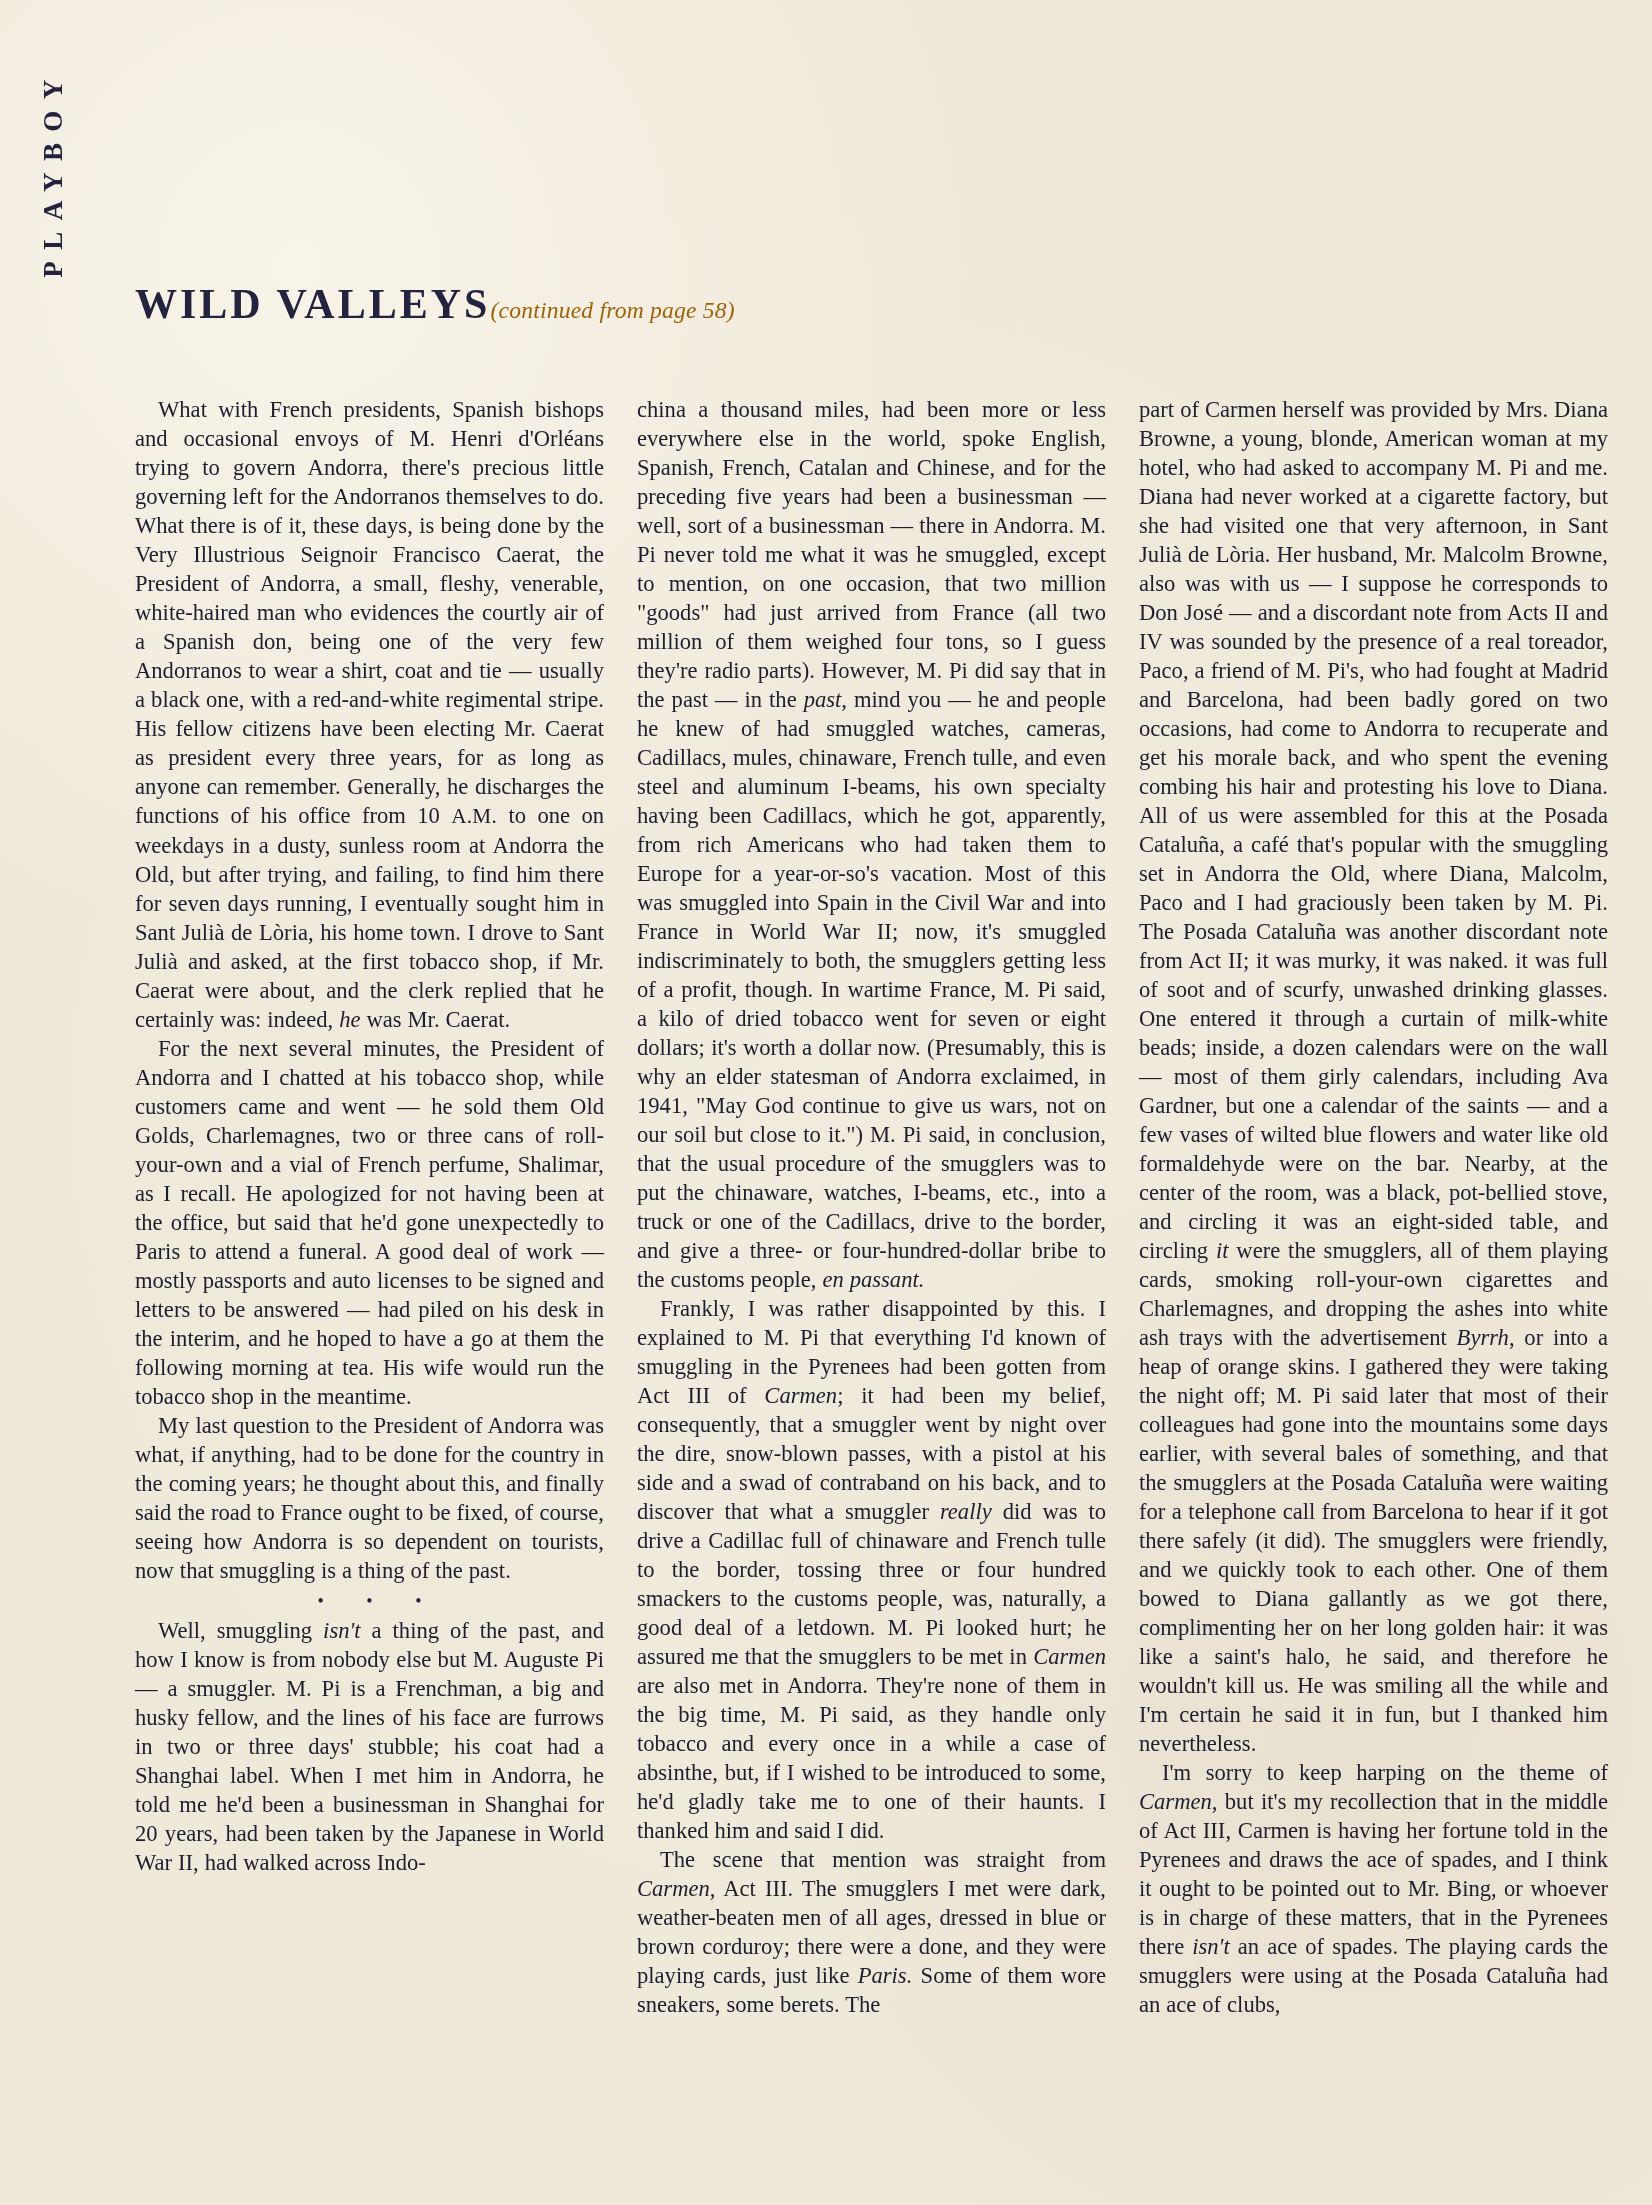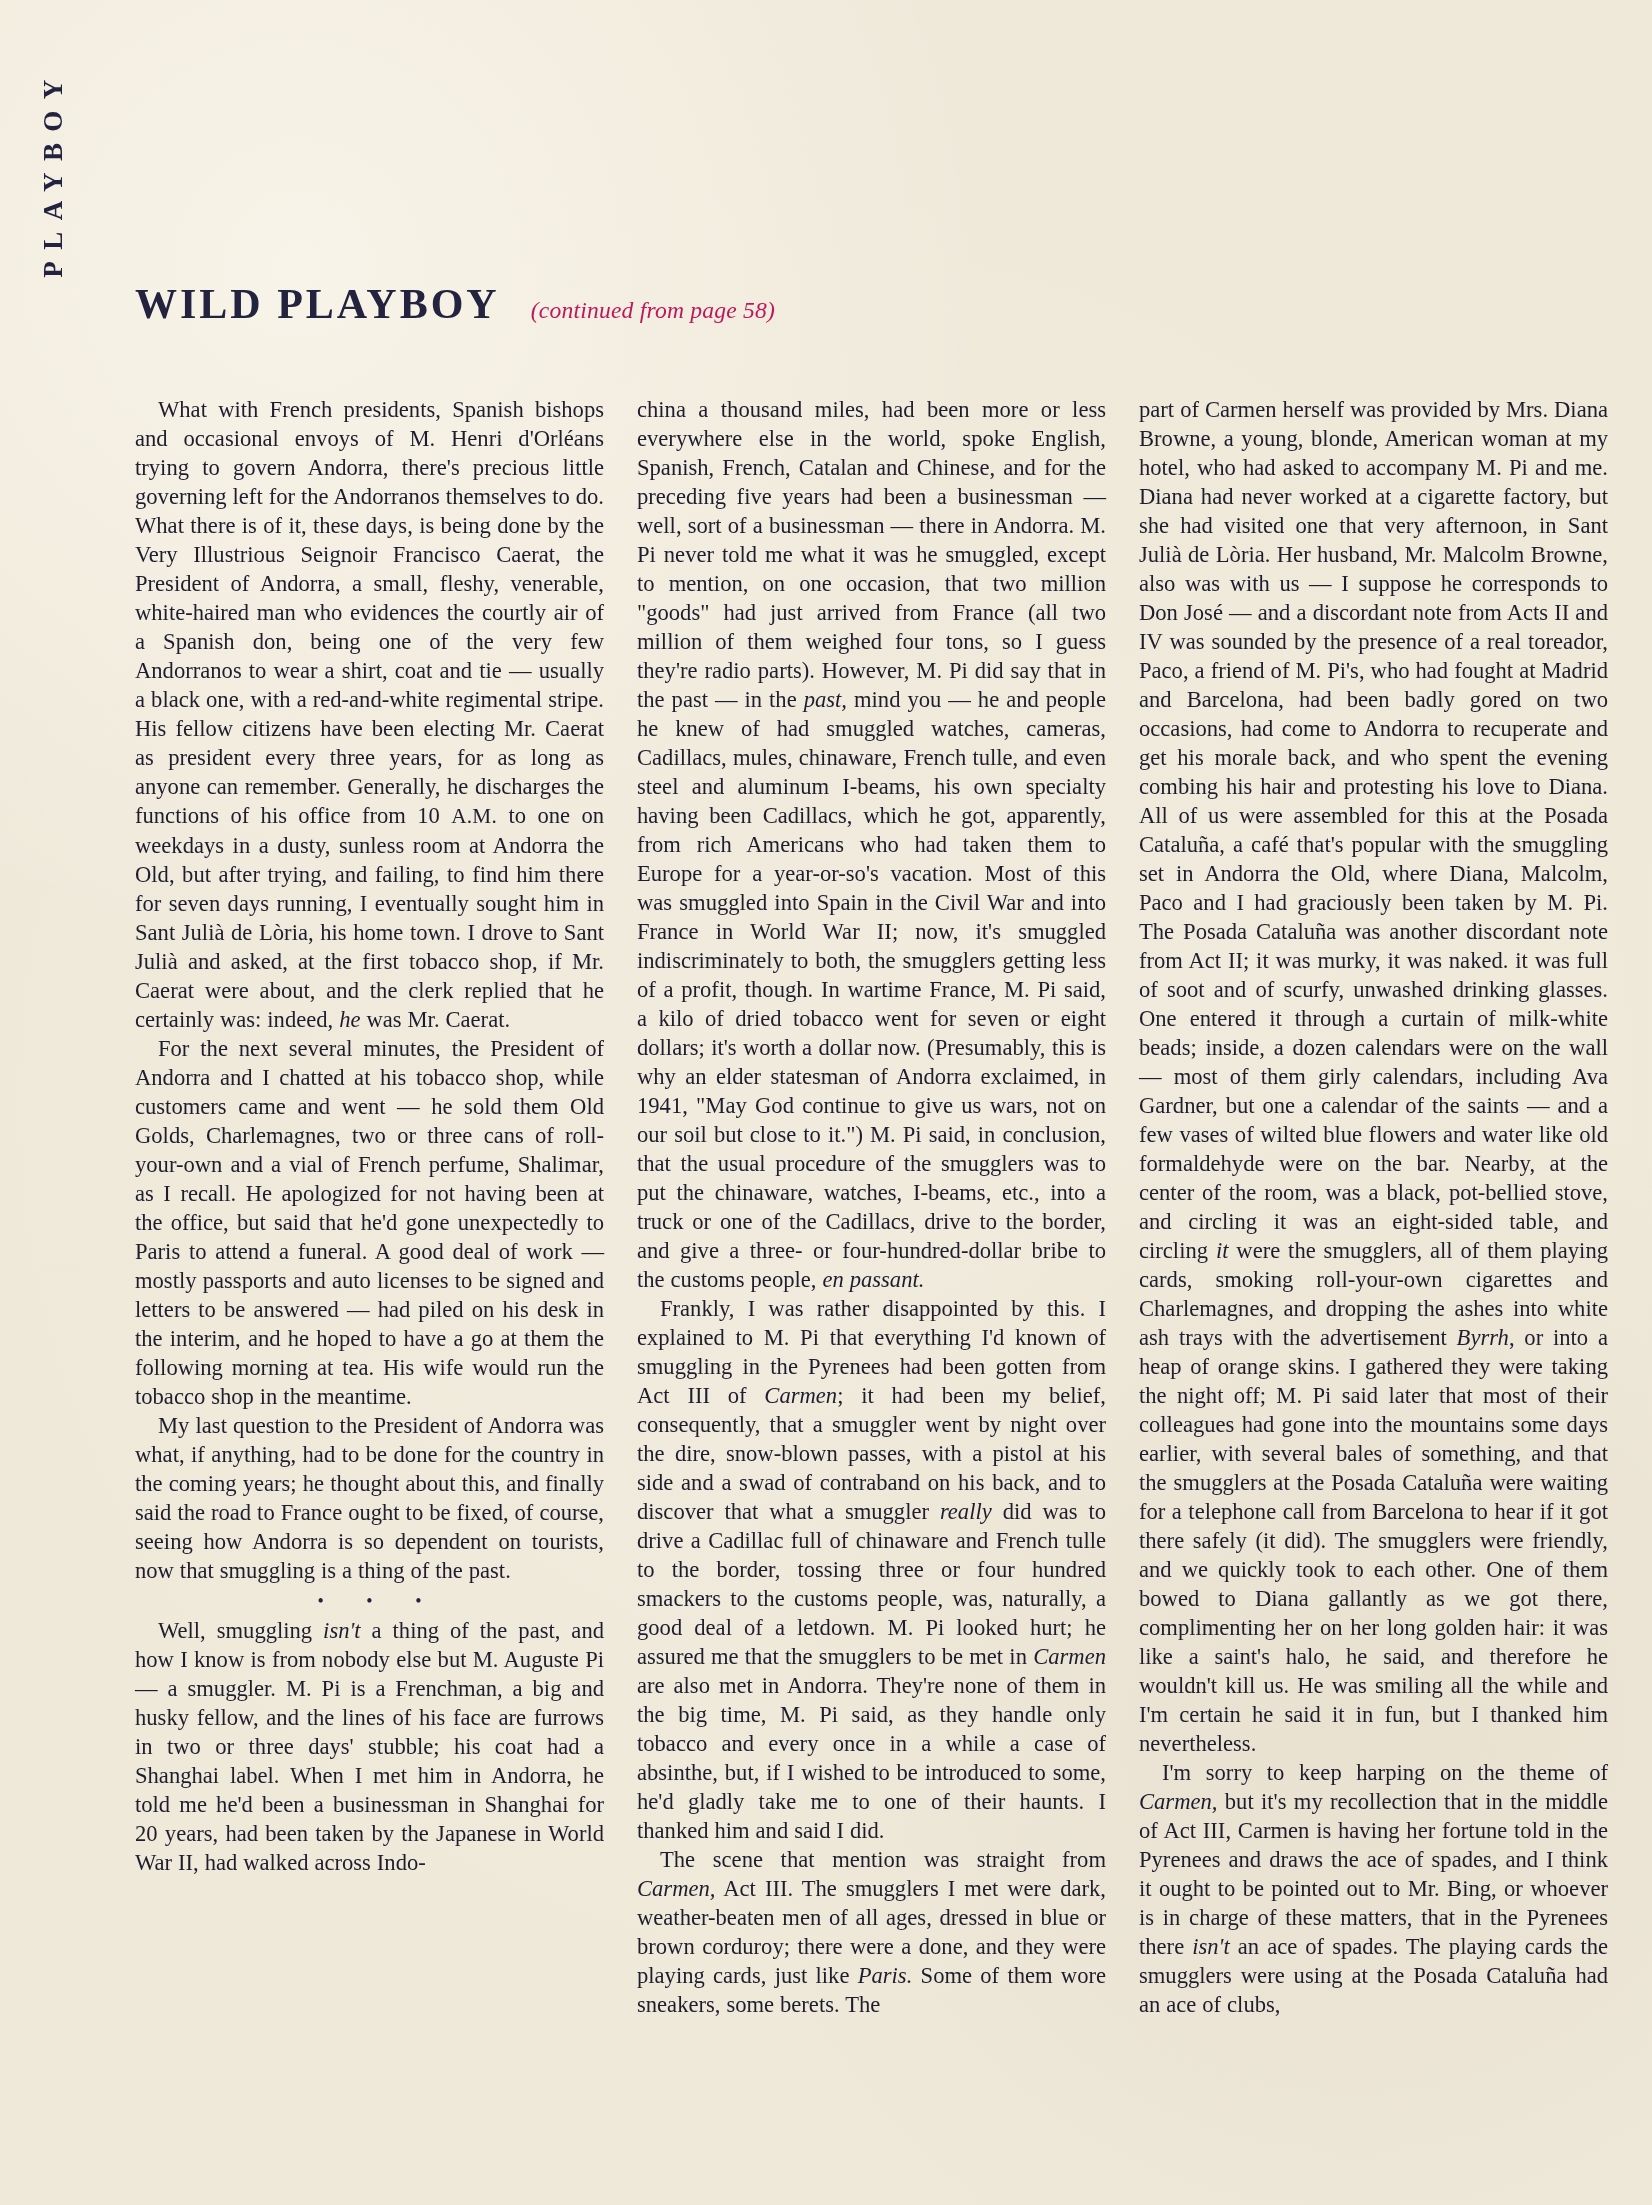--- a/index.html
+++ b/index.html
@@ -65,22 +65,21 @@
     font-family: "Liberation Serif", "DejaVu Serif", serif;
     font-weight: bold;
     font-size: 42px;
     letter-spacing: 3px;
     color: #232340;
     white-space: nowrap;
   }
   .continued-note {
     font-style: italic;
     font-size: 23.6px;
-    color: #be185d;
-    margin-left: 31px;
+    color: #a16207;
     white-space: nowrap;
     letter-spacing: 0.2px;
   }
 
   
   .columns {
     position: absolute;
     left: 135px;
     top: 125px;
     width: 1471px;
@@ -120,21 +119,21 @@
 </head>
 <body>
 
 <div id="page">
 
   <div class="masthead">
     <span class="masthead-inner">PLAYBOY</span>
   </div>
 
   <div class="title-row">
-    <span class="article-title">WILD PLAYBOY</span>
+    <span class="article-title">WILD VALLEYS</span>
     <span class="continued-note">(continued from page 58)</span>
   </div>
 
   <div class="columns">
 
     <div class="col">
       <p><span>What with French presidents, Spanish bishops and occasional envoys of M. Henri d'Orléans trying to govern Andorra, there's precious little governing left for the Andorranos themselves to do. What there is of it, these days, is being done by the Very Illustrious Seignoir Francisco Caerat, the President of Andorra, a small, fleshy, venerable, white-haired man who evidences the courtly air of a Spanish don, being one of the very few Andorranos to wear a shirt, coat and tie — usually a black one, with a red-and-white regimental stripe. His fellow citizens have been electing Mr. Caerat as president every three years, for as long as anyone can remember. Generally, he discharges the functions of his office from 10 </span><span class="sc">A.M.</span><span> to one on weekdays in a dusty, sunless room at Andorra the Old, but after trying, and failing, to find him there for seven days running, I eventually sought him in Sant Julià de Lòria, his home town. I drove to Sant Julià and asked, at the first tobacco shop, if Mr. Caerat were about, and the clerk replied that he certainly was: indeed, </span><em>he</em><span> was Mr. Caerat.</span></p>
       <p>For the next several minutes, the President of Andorra and I chatted at his tobacco shop, while customers came and went — he sold them Old Golds, Charlemagnes, two or three cans of roll-your-own and a vial of French perfume, Shalimar, as I recall. He apologized for not having been at the office, but said that he'd gone unexpectedly to Paris to attend a funeral. A good deal of work — mostly passports and auto licenses to be signed and letters to be answered — had piled on his desk in the interim, and he hoped to have a go at them the following morning at tea. His wife would run the tobacco shop in the meantime.</p>
       <p>My last question to the President of Andorra was what, if anything, had to be done for the country in the coming years; he thought about this, and finally said the road to France ought to be fixed, of course, seeing how Andorra is so dependent on tourists, now that smuggling is a thing of the past.</p>
       <div class="dot-sep">•  •  •</div>

